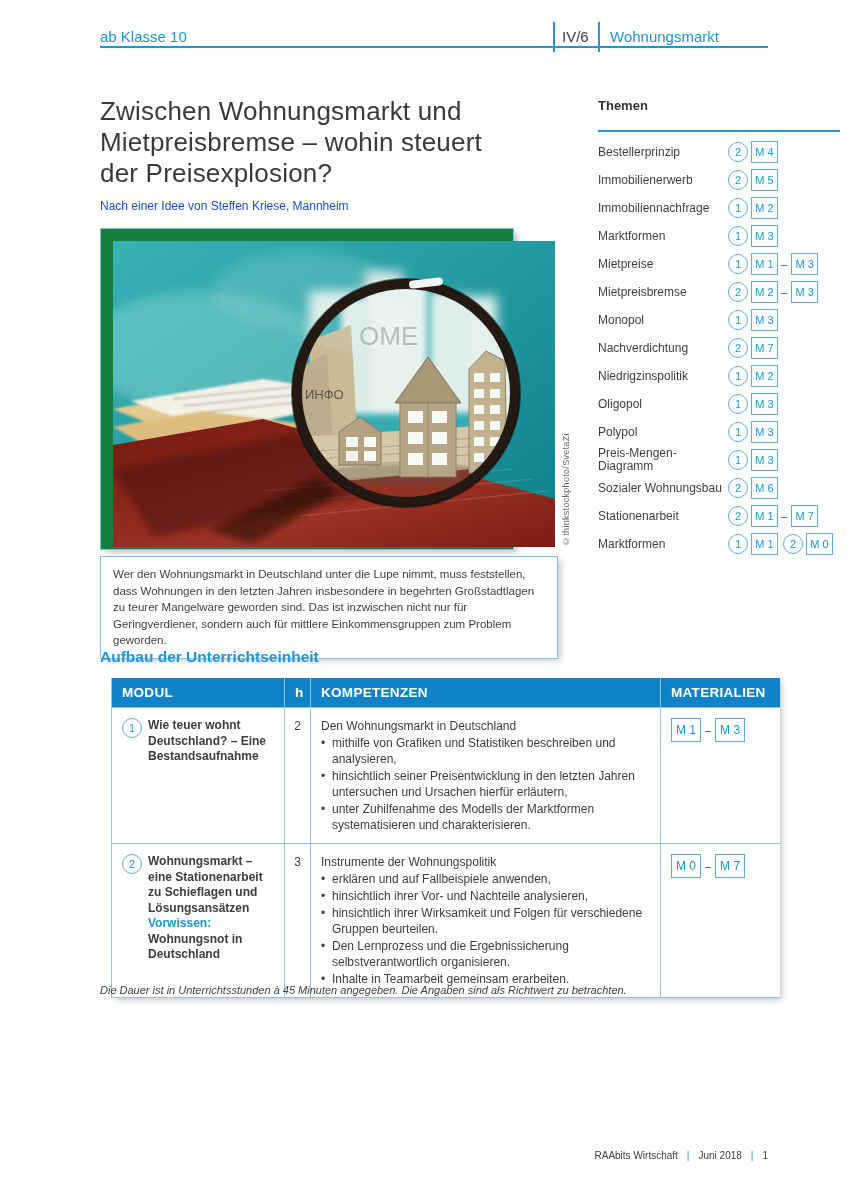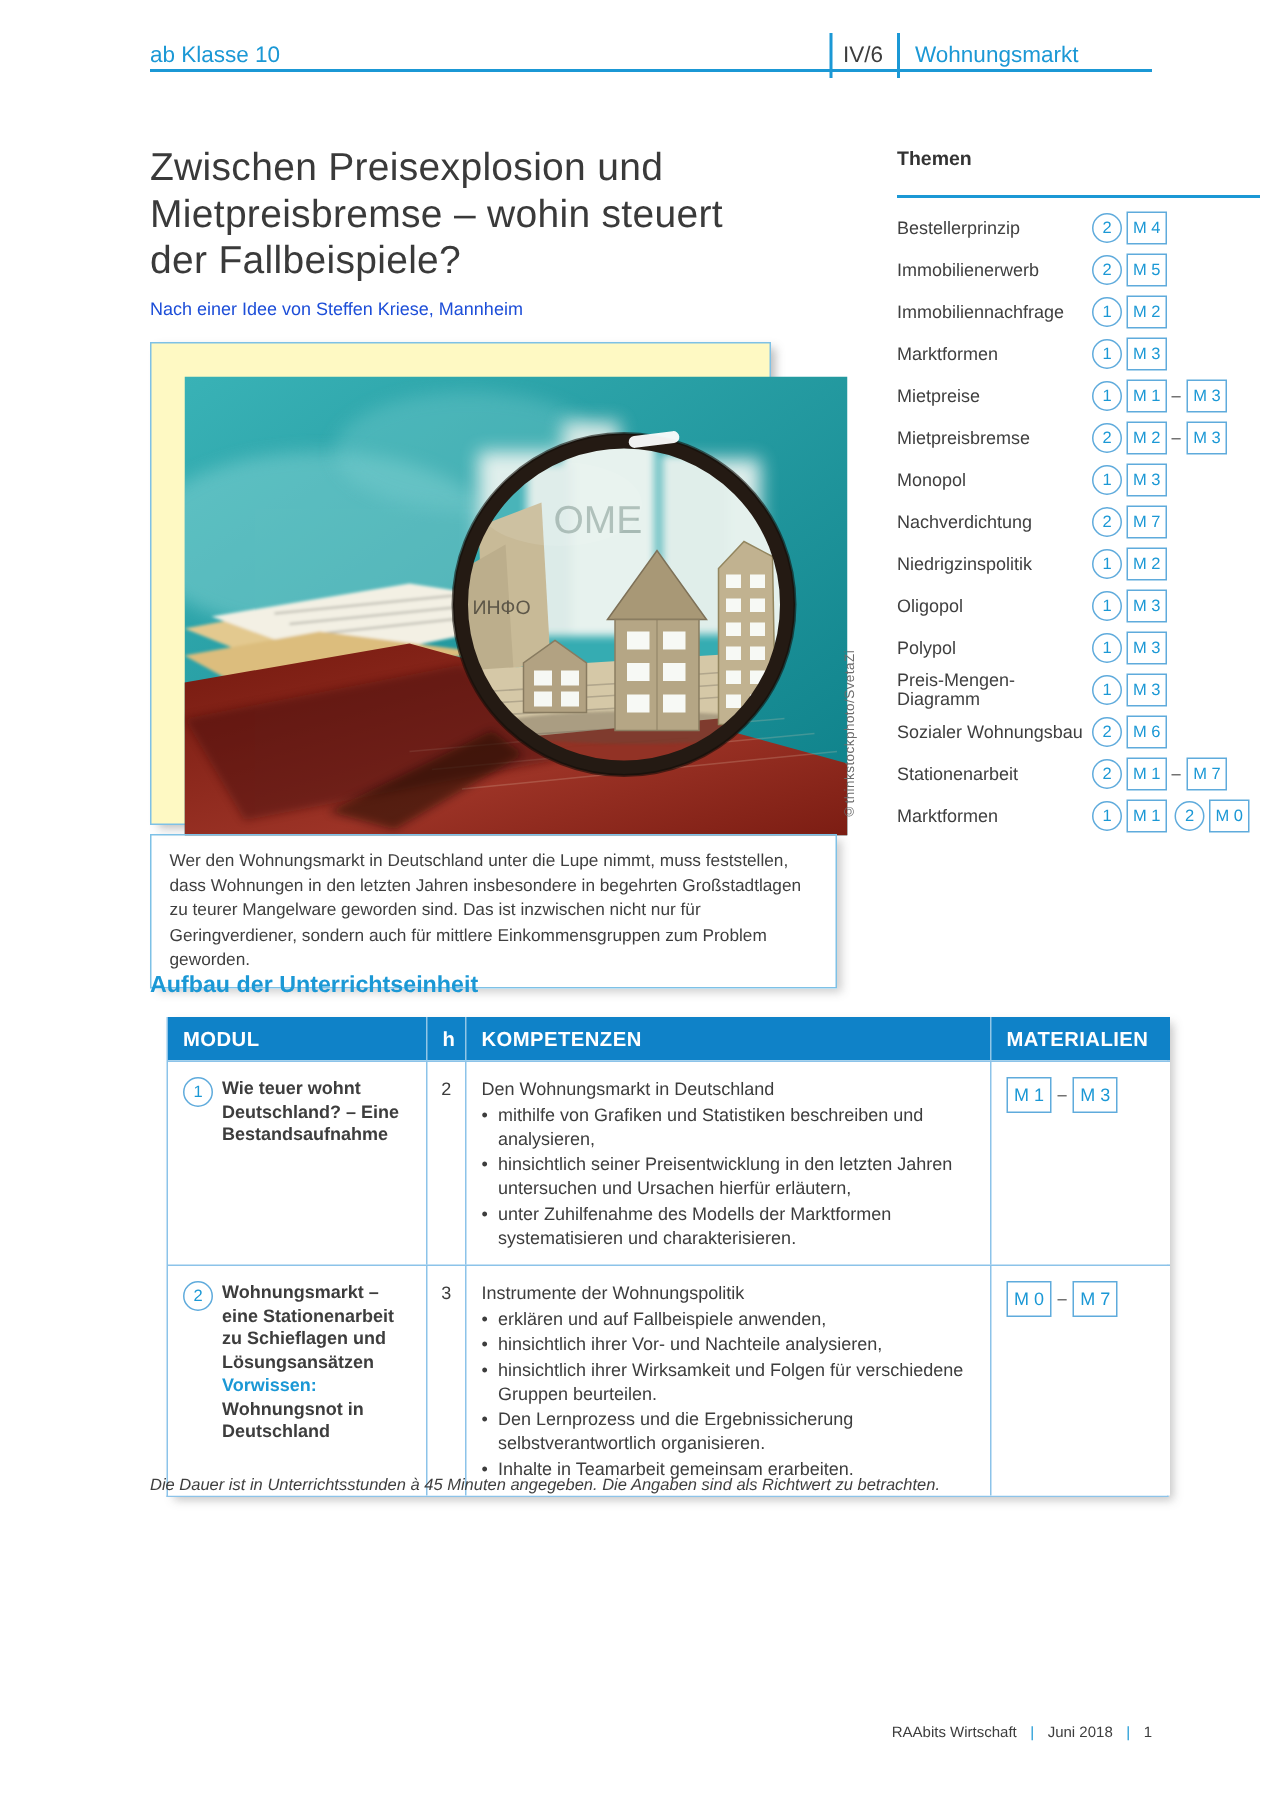--- a/index.html
+++ b/index.html
@@ -14,21 +14,21 @@
   .vsep.s1 { left:453px; } .vsep.s2 { left:498px; }
   .unit-code { position:absolute; left:462px; top:4px; font-size:15px; color:#3d3d3d; }
   .unit-title { position:absolute; left:510px; top:4px; font-size:15px; color:#1b98d5; }
   .header-rule { position:absolute; left:100px; top:46px; width:668px; height:2px; background:#1b98d5; }
 
   
   .title { position:absolute; left:100px; top:96px; width:500px; font-size:26px; line-height:31px; color:#3a3a3a; font-weight:500; letter-spacing:.2px; }
   .byline { position:absolute; left:100px; top:199px; font-size:12px; color:#1d4ed8; }
 
   
-  .photo-frame { position:absolute; left:100px; top:228px; width:414px; height:322px; background:#fef9c3; border:1px solid #7ec1e6; padding:22px; box-shadow:4px 3px 6px -1px rgba(90,90,90,.4); }
+  .photo-frame { position:absolute; left:100px; top:228px; width:414px; height:322px; background:#15803d; border:1px solid #7ec1e6; padding:12px; box-shadow:4px 3px 6px -1px rgba(90,90,90,.4); }
   .photo-frame svg { display:block; width:442px; height:306px; }
   .credit { position:absolute; left:561px; top:366px; height:180px; width:14px; font-size:9px; color:#6b6b6b; writing-mode:vertical-rl; transform:rotate(180deg); letter-spacing:.3px; }
 
   
   .caption-box { position:absolute; left:100px; top:556px; width:458px; border:1px solid #7ec1e6; padding:9px 12px; font-size:11.5px; line-height:16.5px; color:#3f3f3f; box-shadow:4px 3px 6px -1px rgba(90,90,90,.3); }
 
   
   .themen { position:absolute; left:598px; top:98px; width:244px; }
   .themen-heading { font-size:13px; font-weight:bold; color:#333; padding-bottom:17px; }
   .themen-rule { width:242px; height:2px; background:#1b98d5; margin-bottom:6px; }
@@ -75,23 +75,23 @@
 
   <div class="p-header">
     <span class="grade">ab Klasse 10</span>
     <span class="vsep s1"></span>
     <span class="unit-code">IV/6</span>
     <span class="vsep s2"></span>
     <span class="unit-title">Wohnungsmarkt</span>
   </div>
   <div class="header-rule"></div>
 
-  <h1 class="title"><span>Zwischen Preisexplosion und</span><br>
+  <h1 class="title"><span>Zwischen Wohnungsmarkt und</span><br>
     <span>Mietpreisbremse – wohin steuert</span><br>
-    <span>der Fallbeispiele?</span></h1>
+    <span>der Preisexplosion?</span></h1>
   <div class="byline">Nach einer Idee von Steffen Kriese, Mannheim</div>
 
   <div class="photo-frame">
     <svg viewBox="0 0 442 306">
       <defs>
         <linearGradient id="teal" x1="0" y1="0" x2="1" y2="1">
           <stop offset="0" stop-color="#39b2b6"></stop>
             <stop offset="1" stop-color="#0d8089"></stop>
         </linearGradient>
         <linearGradient id="red" x1="0" y1="0" x2="1" y2="1">

